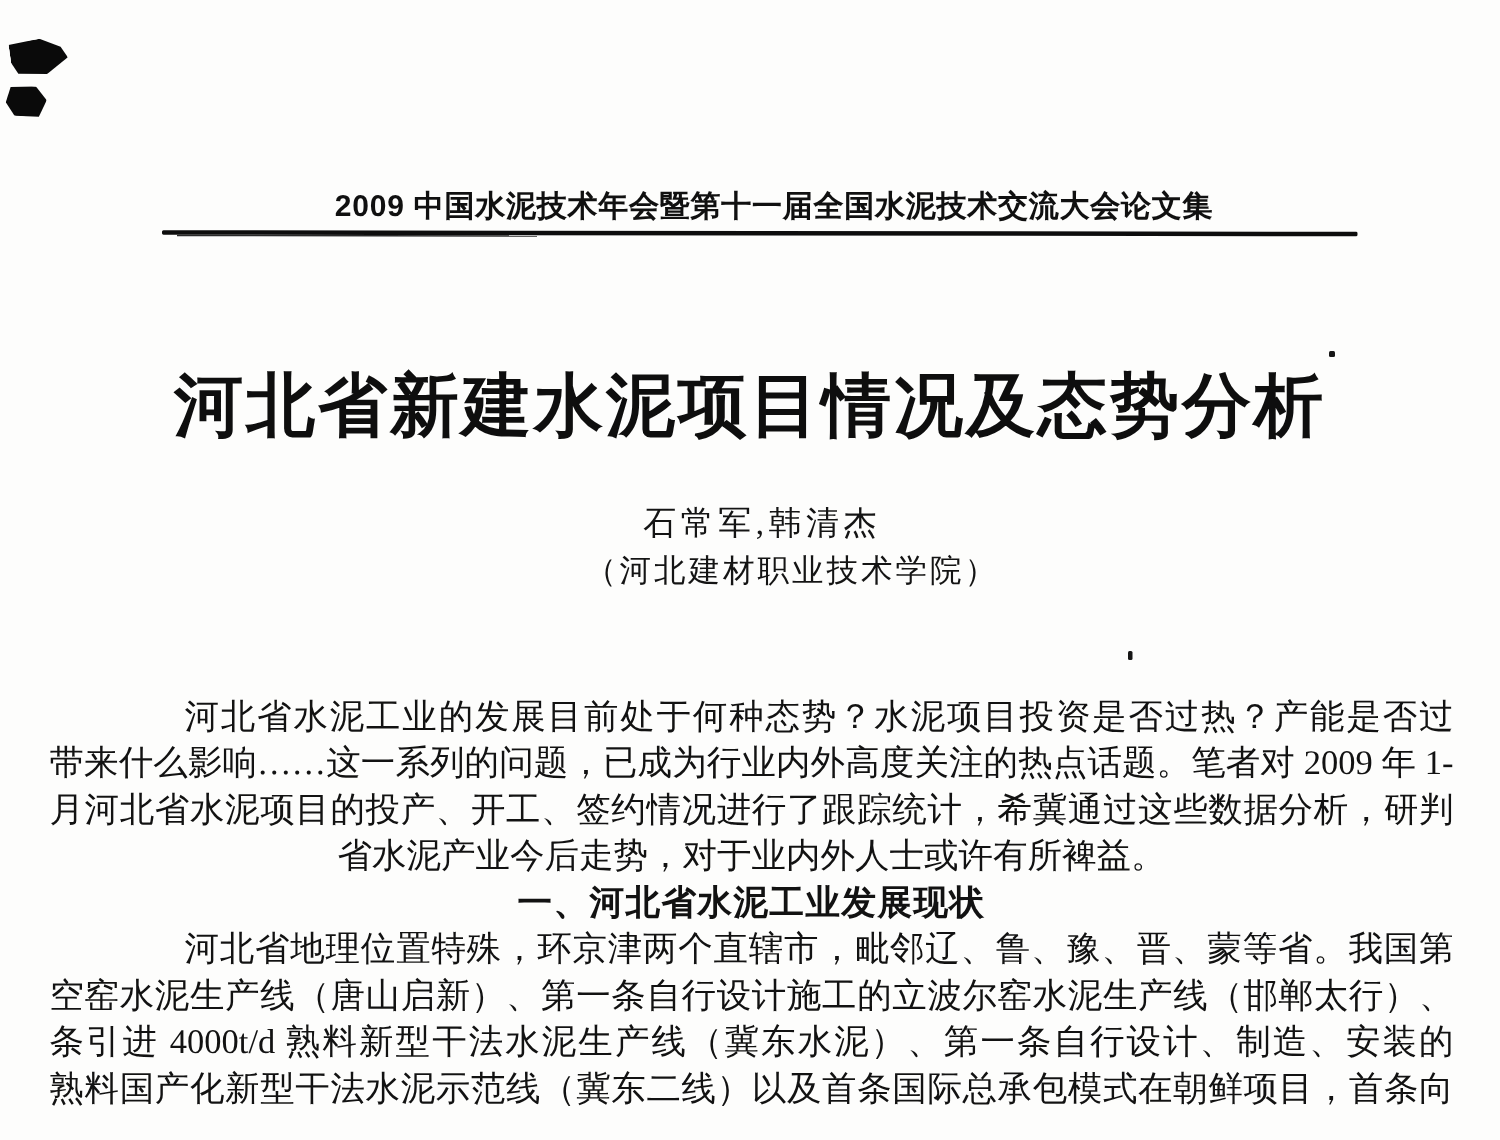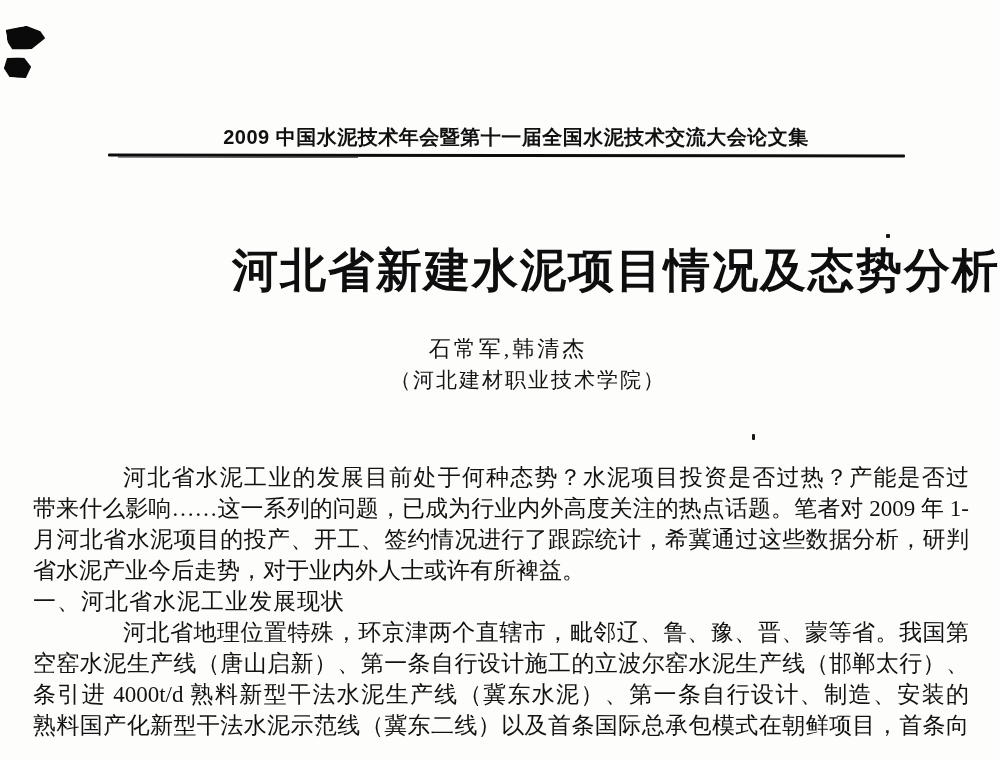--- a/index.html
+++ b/index.html
@@ -55,21 +55,21 @@
     content: "";
     position: absolute;
     left: 10px; top: 3px; width: 240px; height: 1px;
     background: #2a2a2a;
   }
 
   
   .paper-title {
     position: absolute;
     top: 240px; left: 0; width: 1000px;
-    text-align: right;
+    text-align: center;
     font-weight: 700;
     font-size: 46px;
     letter-spacing: 2px;
     color: #0e0e0e;
   }
   .authors {
     position: absolute;
     top: 334px; left: 0; width: 1000px;
     text-align: center;
     transform: translateX(8px);
@@ -91,31 +91,31 @@
   .body-text {
     position: absolute;
     top: 462px; left: 33px; width: 936px;
     font-size: 23px;
     color: #121212;
   }
   .body-line {
     height: 31px;
     line-height: 31px;
     white-space: nowrap;
-    text-align: left;
+    text-align: center;
   }
   .body-line.fill {
     text-align: justify;
     text-align-last: justify;
     white-space: normal;
     overflow: hidden;
     height: 31px;
   }
   .body-line.indent { padding-left: 90px; }
-  .body-line.heading { font-weight: 400; letter-spacing: 1px; }
+  .body-line.heading { font-weight: 700; letter-spacing: 1px; }
 </style>
 </head>
 <body>
 
 <div class="page">
 
   <div class="corner-mark m1"></div>
   <div class="corner-mark m2"></div>
 
   <div class="journal-header">2009 中国水泥技术年会暨第十一届全国水泥技术交流大会论文集</div>

